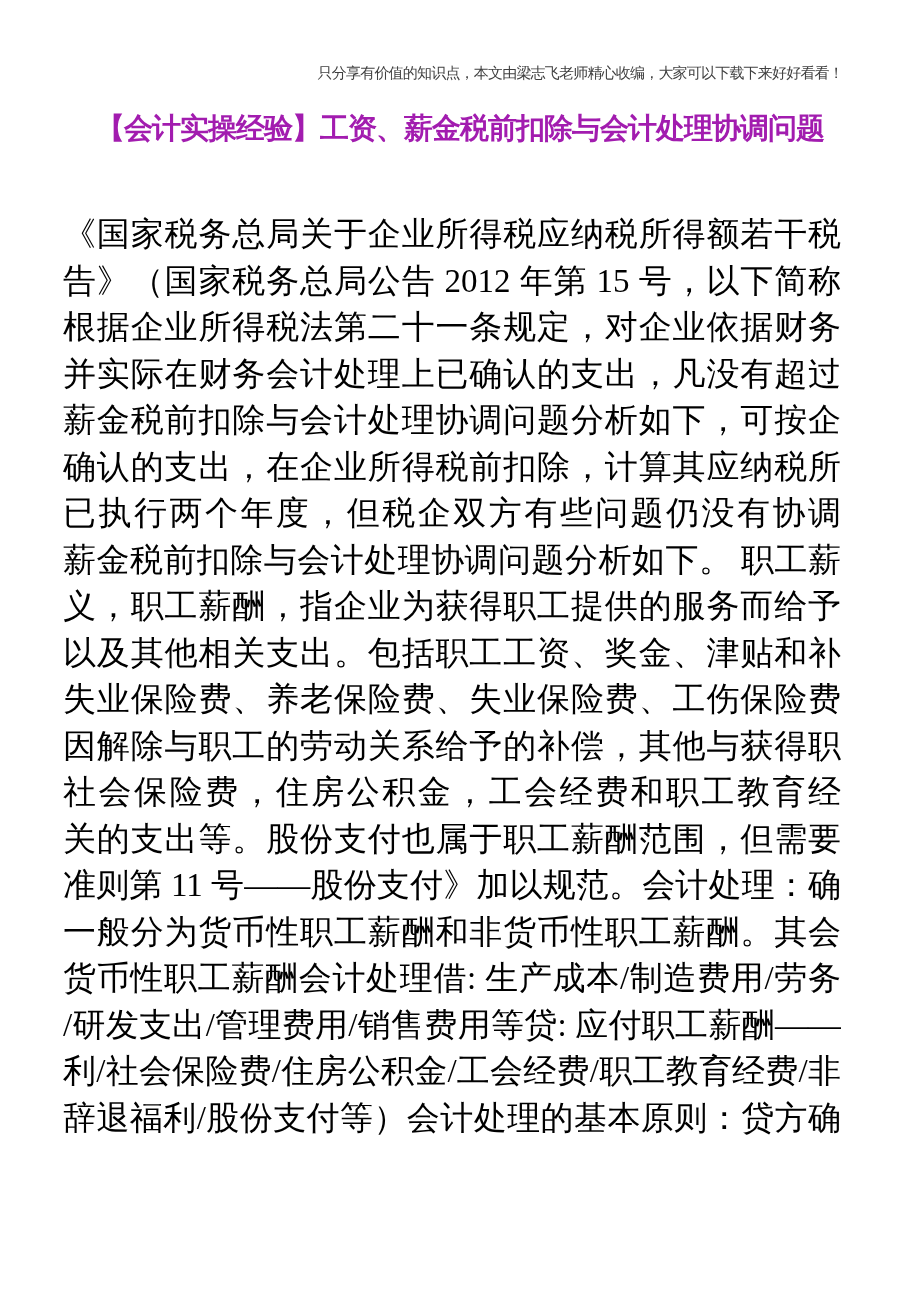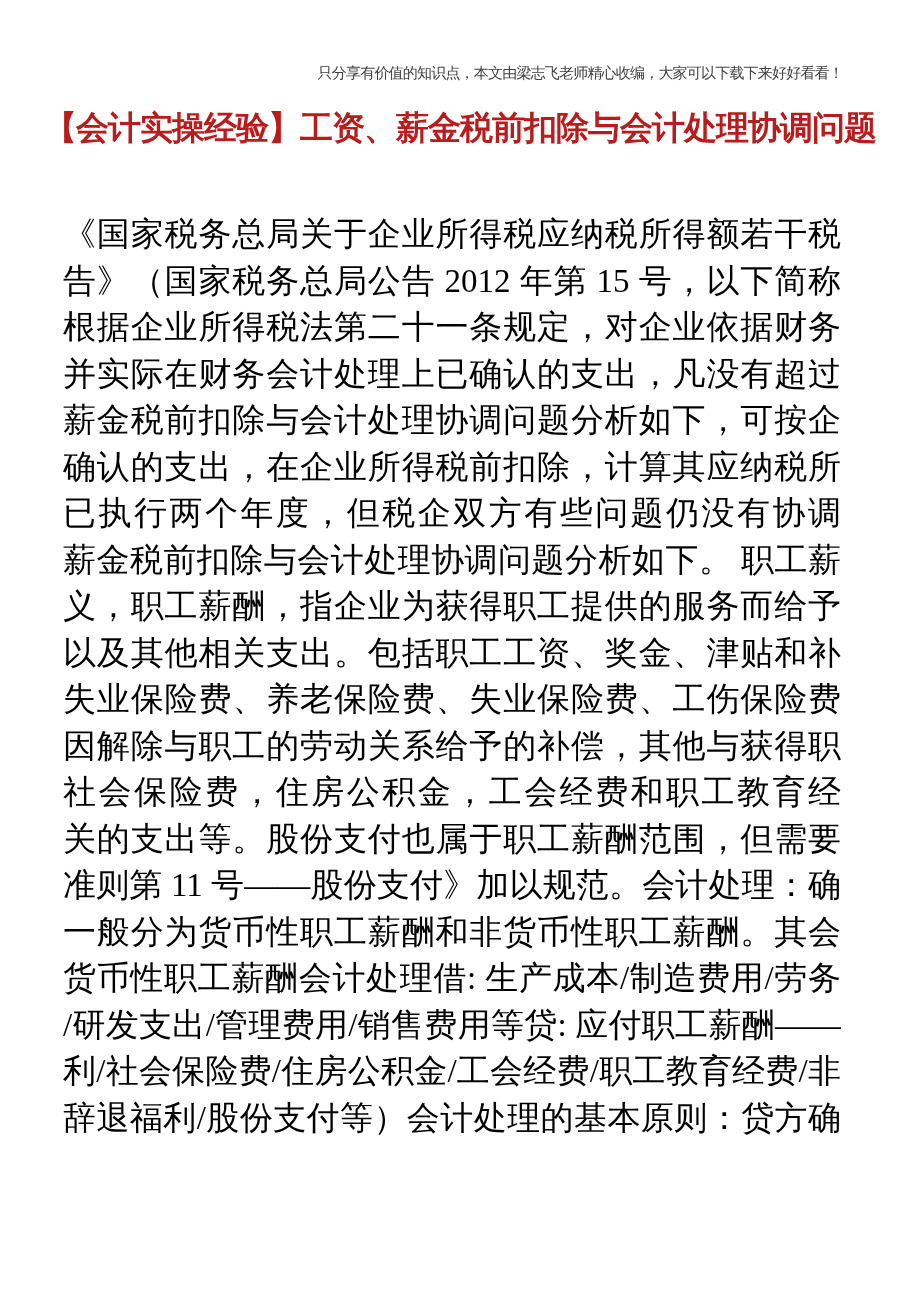--- a/index.html
+++ b/index.html
@@ -27,24 +27,24 @@
     color: #3f3f3f;
     white-space: nowrap;
   }
   .doc-title {
     position: absolute;
     top: 107px;
     left: 0;
     width: 920px;
     margin: 0;
     text-align: center;
-    font-size: 33px;
+    font-size: 29px;
     font-weight: 700;
     letter-spacing: -1px;
-    color: #b91c1c;
+    color: #a21caf;
     line-height: 42px;
   }
   .body-text {
     position: absolute;
     left: 63px;
     top: 211px;
     width: 778px;
   }
   .body-text .line {
     font-size: 33px;

